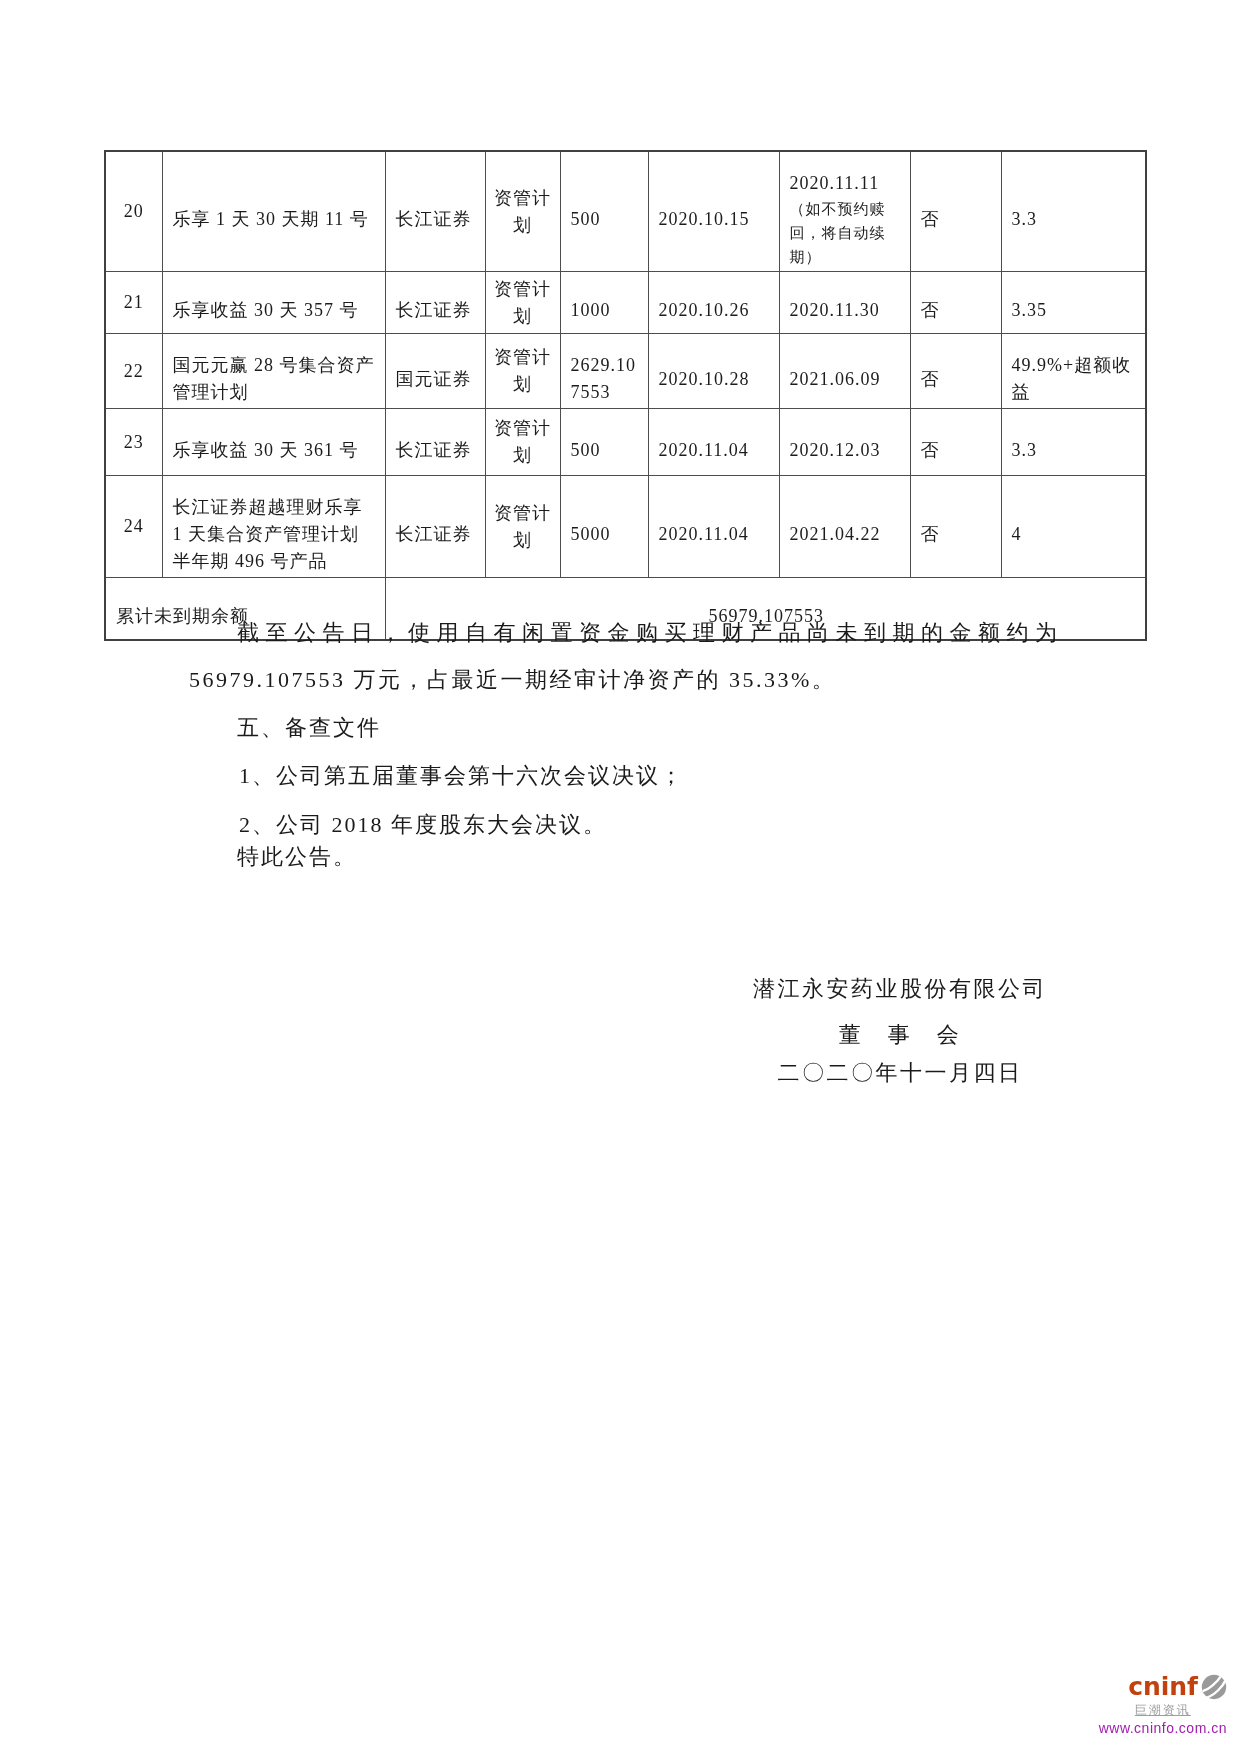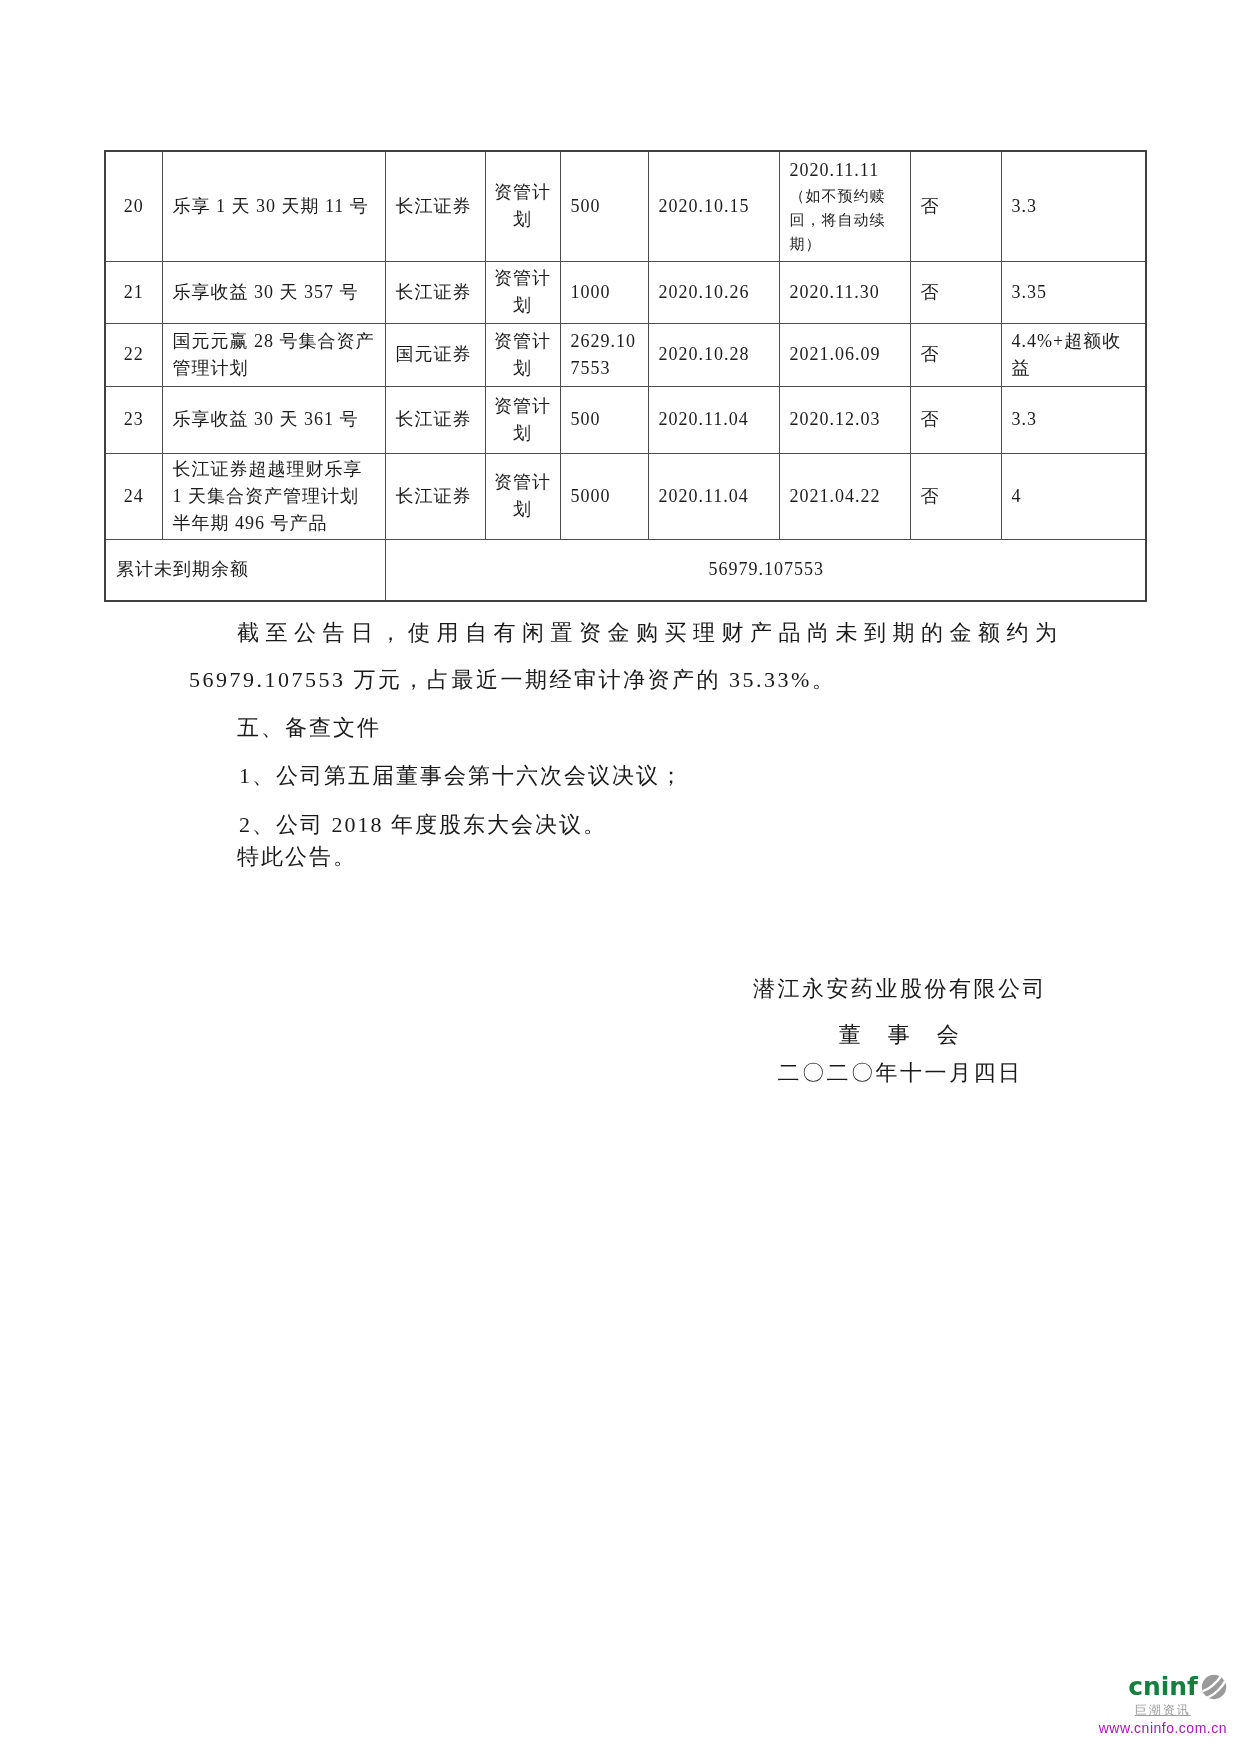--- a/index.html
+++ b/index.html
@@ -17,40 +17,40 @@
     position:absolute;left:104px;top:150px;
     width:1041px;
     border-collapse:collapse;table-layout:fixed;
     border:2px solid #404040;
     font-size:18px;line-height:27px;letter-spacing:1px;
     color:#1c1c1c;
   }
   table.products td{
     border:1px solid #4d4d4d;
     vertical-align:middle;
-    padding:2px 8px 2px 10px;
+    padding:18px 8px 2px 10px;
     word-break:break-all;
     overflow:hidden;
   }
   table.products td.c{text-align:center;padding:2px 2px;}
   .end-note{font-size:15px;line-height:24px;letter-spacing:1px;}
   td.sum-val{text-align:center;}
   
   .bline{position:absolute;font-size:22px;line-height:28px;white-space:nowrap;}
   .ls-wide{letter-spacing:6.5px;}
   .ls-mid{letter-spacing:2.5px;}
   .ls-sm{letter-spacing:2px;}
   
   .sig{position:absolute;left:700px;width:400px;text-align:center;
        font-size:22px;line-height:28px;letter-spacing:2.5px;white-space:nowrap;}
   
   .wm{position:absolute;right:14px;bottom:18px;text-align:center;
       font-family:"Liberation Sans","DejaVu Sans",sans-serif;}
   .wm-top{display:flex;align-items:center;justify-content:flex-end;gap:3px;}
-  .wm-logo{font-size:25px;font-weight:bold;color:#15803d;letter-spacing:0px;
+  .wm-logo{font-size:25px;font-weight:bold;color:#c2410c;letter-spacing:0px;
            font-family:"DejaVu Sans","Liberation Sans",sans-serif;}
   .wm-globe{width:26px;height:26px;display:inline-block;}
   .wm-name{font-size:12px;color:#9d9d9d;letter-spacing:2px;margin-top:1px;text-decoration:underline;}
   .wm-url{font-size:14px;color:#a21caf;margin-top:1px;letter-spacing:0.5px;}
 </style>
 </head>
 <body>
 
 <div class="page">
 
@@ -94,21 +94,21 @@
     </tr>
     <tr style="height:63px">
       <td class="c">22</td>
       <td>国元元赢 28 号集合资产管理计划</td>
       <td>国元证券</td>
       <td class="c">资管计划</td>
       <td>2629.107553</td>
       <td>2020.10.28</td>
       <td>2021.06.09</td>
       <td>否</td>
-      <td>4.4%+超额收益</td>
+      <td>49.9%+超额收益</td>
     </tr>
     <tr style="height:67px">
       <td class="c">23</td>
       <td>乐享收益 30 天 361 号</td>
       <td>长江证券</td>
       <td class="c">资管计划</td>
       <td>500</td>
       <td>2020.11.04</td>
       <td>2020.12.03</td>
       <td>否</td>

